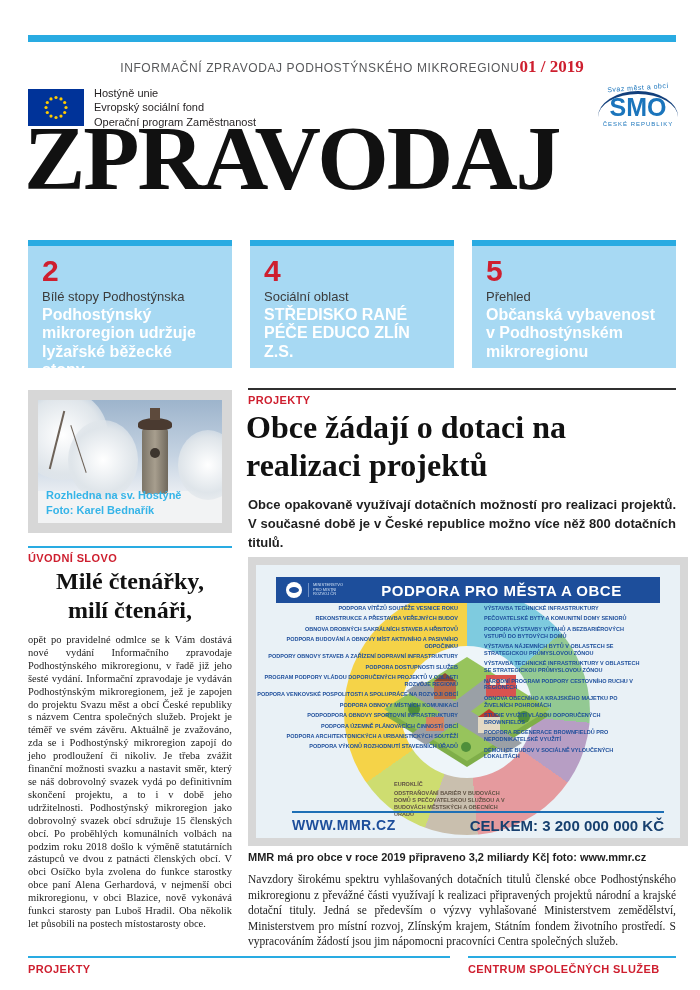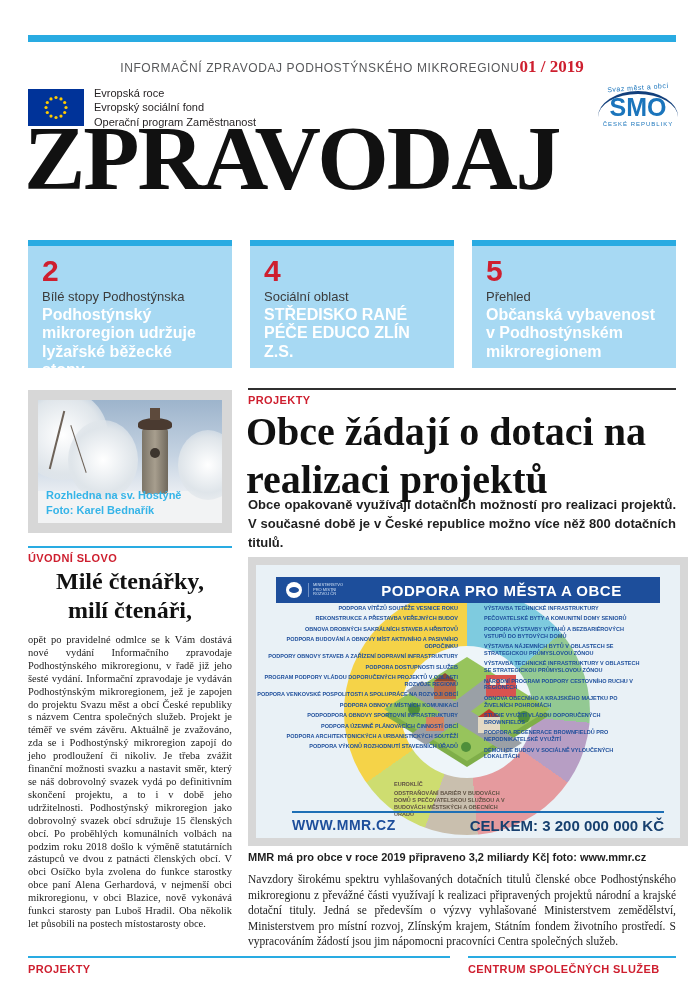--- a/index.html
+++ b/index.html
@@ -50,21 +50,21 @@
   .ed-label{left:28px;top:552px;}
   .ed-head{left:28px;top:567px;width:204px;font-family:"Liberation Serif",serif;font-weight:bold;
            font-size:24px;line-height:1.22;color:#111;text-align:center;}
   .ed-body{left:28px;top:634px;width:204px;font-family:"Liberation Serif",serif;font-size:10.5px;
            line-height:12.9px;text-align:justify;color:#222;}
 
   
   .art-rule{left:248px;top:388px;width:428px;height:2px;background:#303030;}
   .art-label{left:248px;top:394px;}
   .art-head{left:246px;top:408px;width:432px;font-family:"Liberation Serif",serif;font-weight:bold;
-            font-size:40px;line-height:1.2;color:#111;}
+            font-size:32px;line-height:1.2;color:#111;}
   .art-lead{left:248px;top:495px;width:428px;font-size:13px;font-weight:bold;line-height:19px;
             text-align:justify;color:#1f1f1f;}
   .art-caption{left:248px;top:851px;width:428px;font-size:11px;font-weight:bold;color:#1f1f1f;}
   .art-body{left:248px;top:872px;width:428px;font-family:"Liberation Serif",serif;font-size:11.5px;
             line-height:15.5px;text-align:justify;color:#222;}
 
   
   .info-frame{left:248px;top:557px;width:440px;height:289px;background:#d7d7d7;box-sizing:border-box;padding:8px;}
   .info{position:relative;width:100%;height:100%;background:#e9f1f6;overflow:hidden;}
   .info-titlebar{position:absolute;left:20px;top:12px;width:384px;height:26px;background:#1d4e9b;
@@ -117,21 +117,21 @@
           <circle cx="33" cy="27.1" r="1.6"></circle>
         <circle cx="28" cy="28.5" r="1.6"></circle>
           <circle cx="23" cy="27.1" r="1.6"></circle>
           <circle cx="19.3" cy="23.5" r="1.6"></circle>
         <circle cx="18" cy="18.5" r="1.6"></circle>
           <circle cx="19.3" cy="13.5" r="1.6"></circle>
           <circle cx="23" cy="9.9" r="1.6"></circle>
       </g>
     </svg>
     <div class="eu-text">
-      <div>Evropská roce</div>
+      <div>Hostýně unie</div>
       <div>Evropský sociální fond</div>
       <div>Operační program Zaměstnanost</div>
     </div>
   </div>
 
   <div class="abs smo">
     <span class="smo-arc">Svaz měst a obcí</span>
     <span class="smo-name">SMO</span>
     <span class="smo-sub">ČESKÉ REPUBLIKY</span>
   </div>
@@ -144,21 +144,21 @@
     <div class="t-title">Podhostýnský mikroregion udržuje lyžařské běžecké stopy</div>
   </div>
   <div class="abs teaser t2">
     <div class="t-num">4</div>
     <div class="t-kick">Sociální oblast</div>
     <div class="t-title">STŘEDISKO RANÉ PÉČE EDUCO ZLÍN Z.S.</div>
   </div>
   <div class="abs teaser t3">
     <div class="t-num">5</div>
     <div class="t-kick">Přehled</div>
-    <div class="t-title">Občanská vybavenost v Podhostýnském mikroregionem</div>
+    <div class="t-title">Občanská vybavenost v Podhostýnském mikroregionu</div>
   </div>
 
   <div class="abs photo-frame">
     <div class="photo">
       <div class="snow-ground"></div>
       <div class="tree" style="left:-20px;top:-10px;width:90px;height:90px;"></div>
       <div class="tree" style="left:30px;top:20px;width:70px;height:80px;"></div>
       <div class="tree" style="left:140px;top:30px;width:60px;height:70px;"></div>
       <div class="twig" style="left:18px;top:10px;width:2px;height:60px;transform:rotate(14deg);"></div>
       <div class="twig" style="left:40px;top:24px;width:1px;height:50px;transform:rotate(-18deg);"></div>

